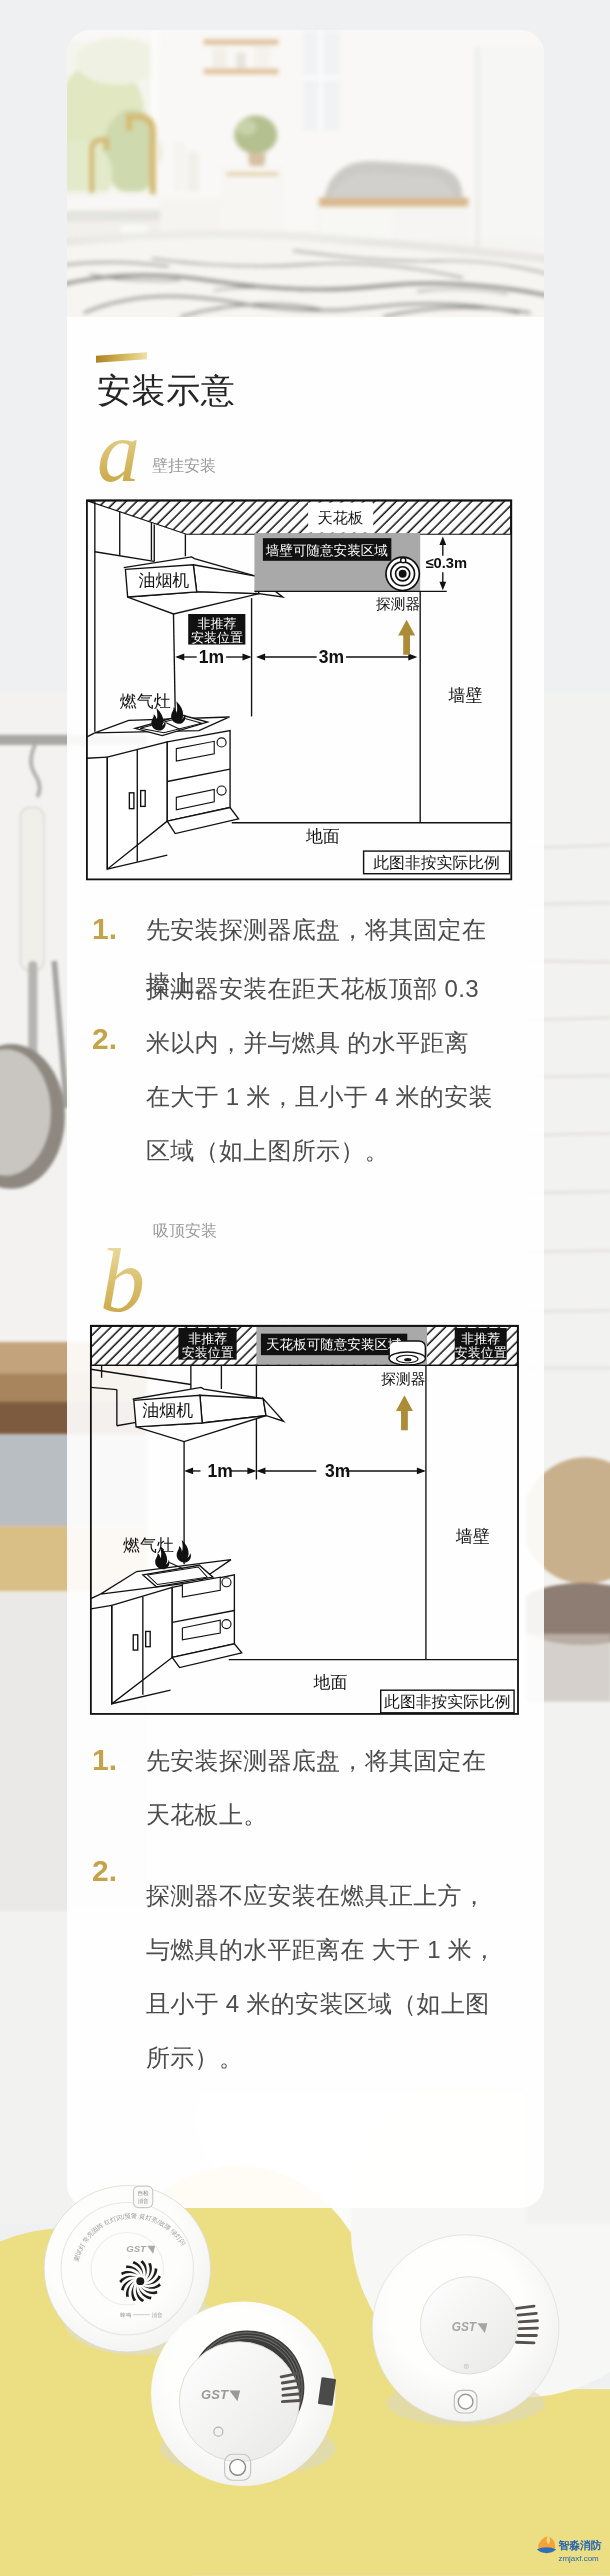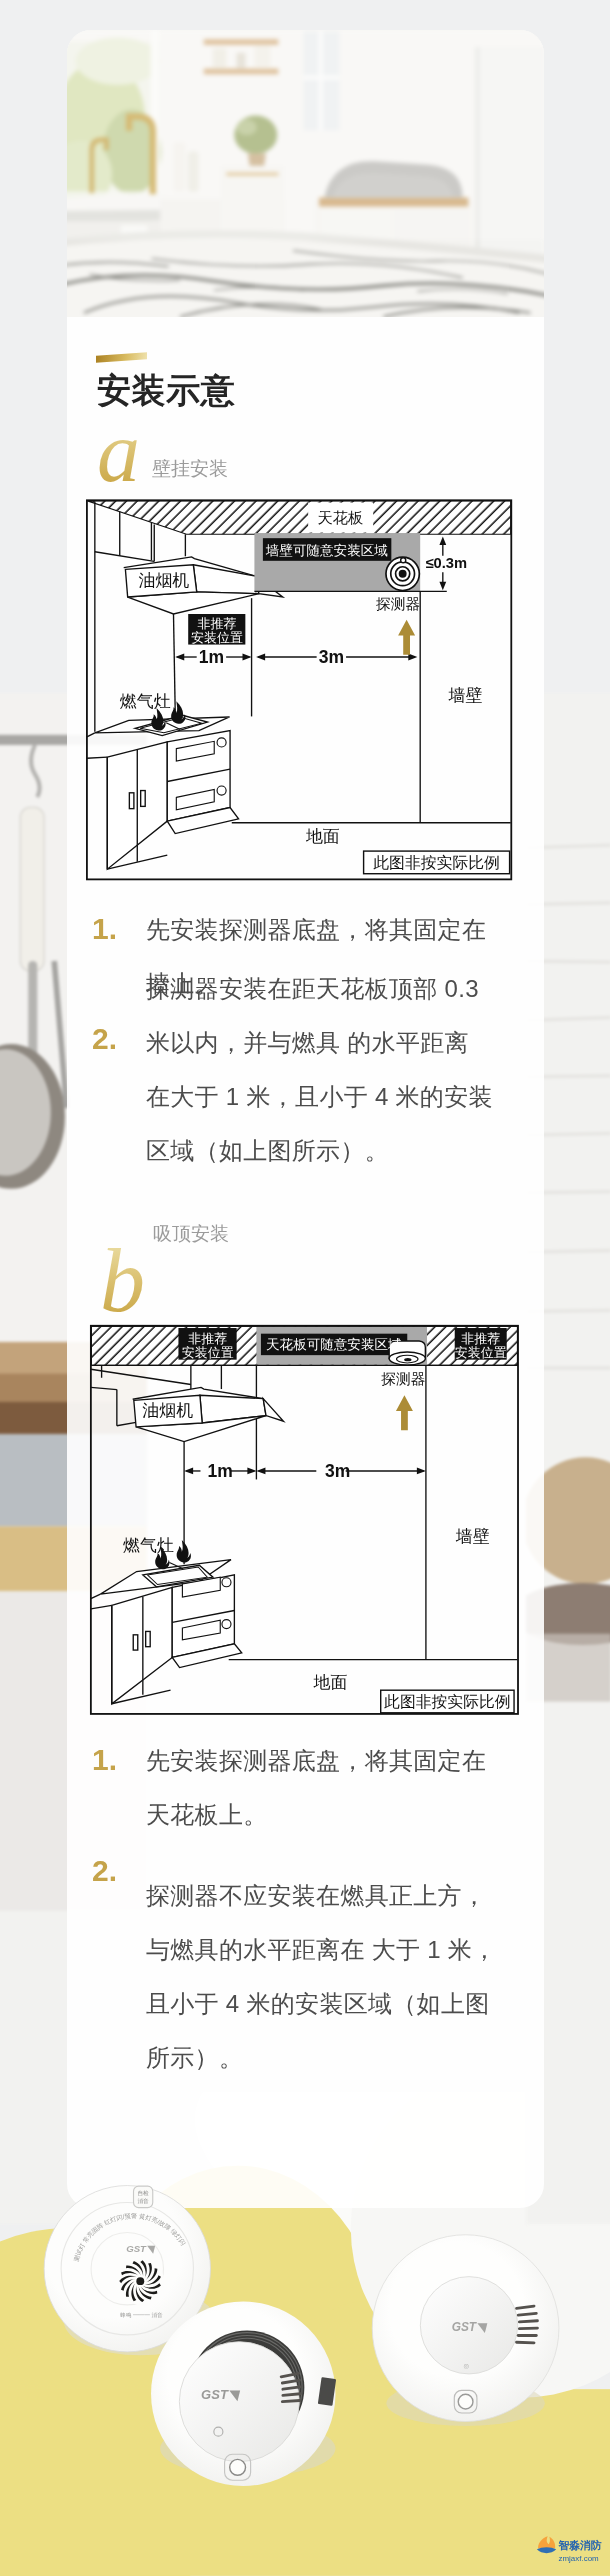--- a/index.html
+++ b/index.html
@@ -5,25 +5,25 @@
   html,body{margin:0;padding:0;}
   body{width:611px;height:2576px;position:relative;overflow:hidden;
        font-family:"Liberation Sans",sans-serif;background:#eff0f1;}
   .abs{position:absolute;}
   .card{left:67px;top:30px;width:477px;height:2178px;border-radius:24px;
         background:rgba(255,255,255,0.91);overflow:hidden;}
   .photo{left:0;top:0;width:477px;height:287px;overflow:hidden;background:#f6f5f2;}
   .goldash{left:96px;top:354px;width:51px;height:6.8px;
      background:linear-gradient(100deg,#ab8122,#d9bc62 60%,#efe2ae);
      transform:skewY(-4deg);}
-  .title{left:97px;top:368px;font-size:34px;font-weight:bold;color:#252525;letter-spacing:0.6px;}
+  .title{left:97px;top:368px;font-size:34px;font-weight:normal;color:#252525;letter-spacing:0.6px;}
   .letter{font-family:"Liberation Serif",serif;font-style:italic;font-weight:normal;
      background:linear-gradient(180deg,#ece0a8 2%,#dcc375 45%,#c7a23e 98%);
      -webkit-background-clip:text;background-clip:text;color:transparent;line-height:1;}
-  .sub{font-size:19px;color:#9b9b9b;letter-spacing:0;}
+  .sub{font-size:16px;color:#9b9b9b;letter-spacing:0;}
   .num{font-size:30px;font-weight:bold;color:#c5a34a;}
   .li{font-size:24px;color:#4c4c4c;line-height:54px;letter-spacing:0.3px;}
 </style>
 </head>
 <body>
 
 <svg id="bottombg" class="abs" style="left:0;top:2092px;" width="611" height="484" viewBox="0 3700 1080 855">
   <ellipse cx="790" cy="3850" rx="460" ry="200" fill="#fbfbf9" transform="rotate(16 790 3850)"></ellipse>
   <g fill="#ecdf83">
     <ellipse cx="420" cy="4140" rx="255" ry="310"></ellipse>

